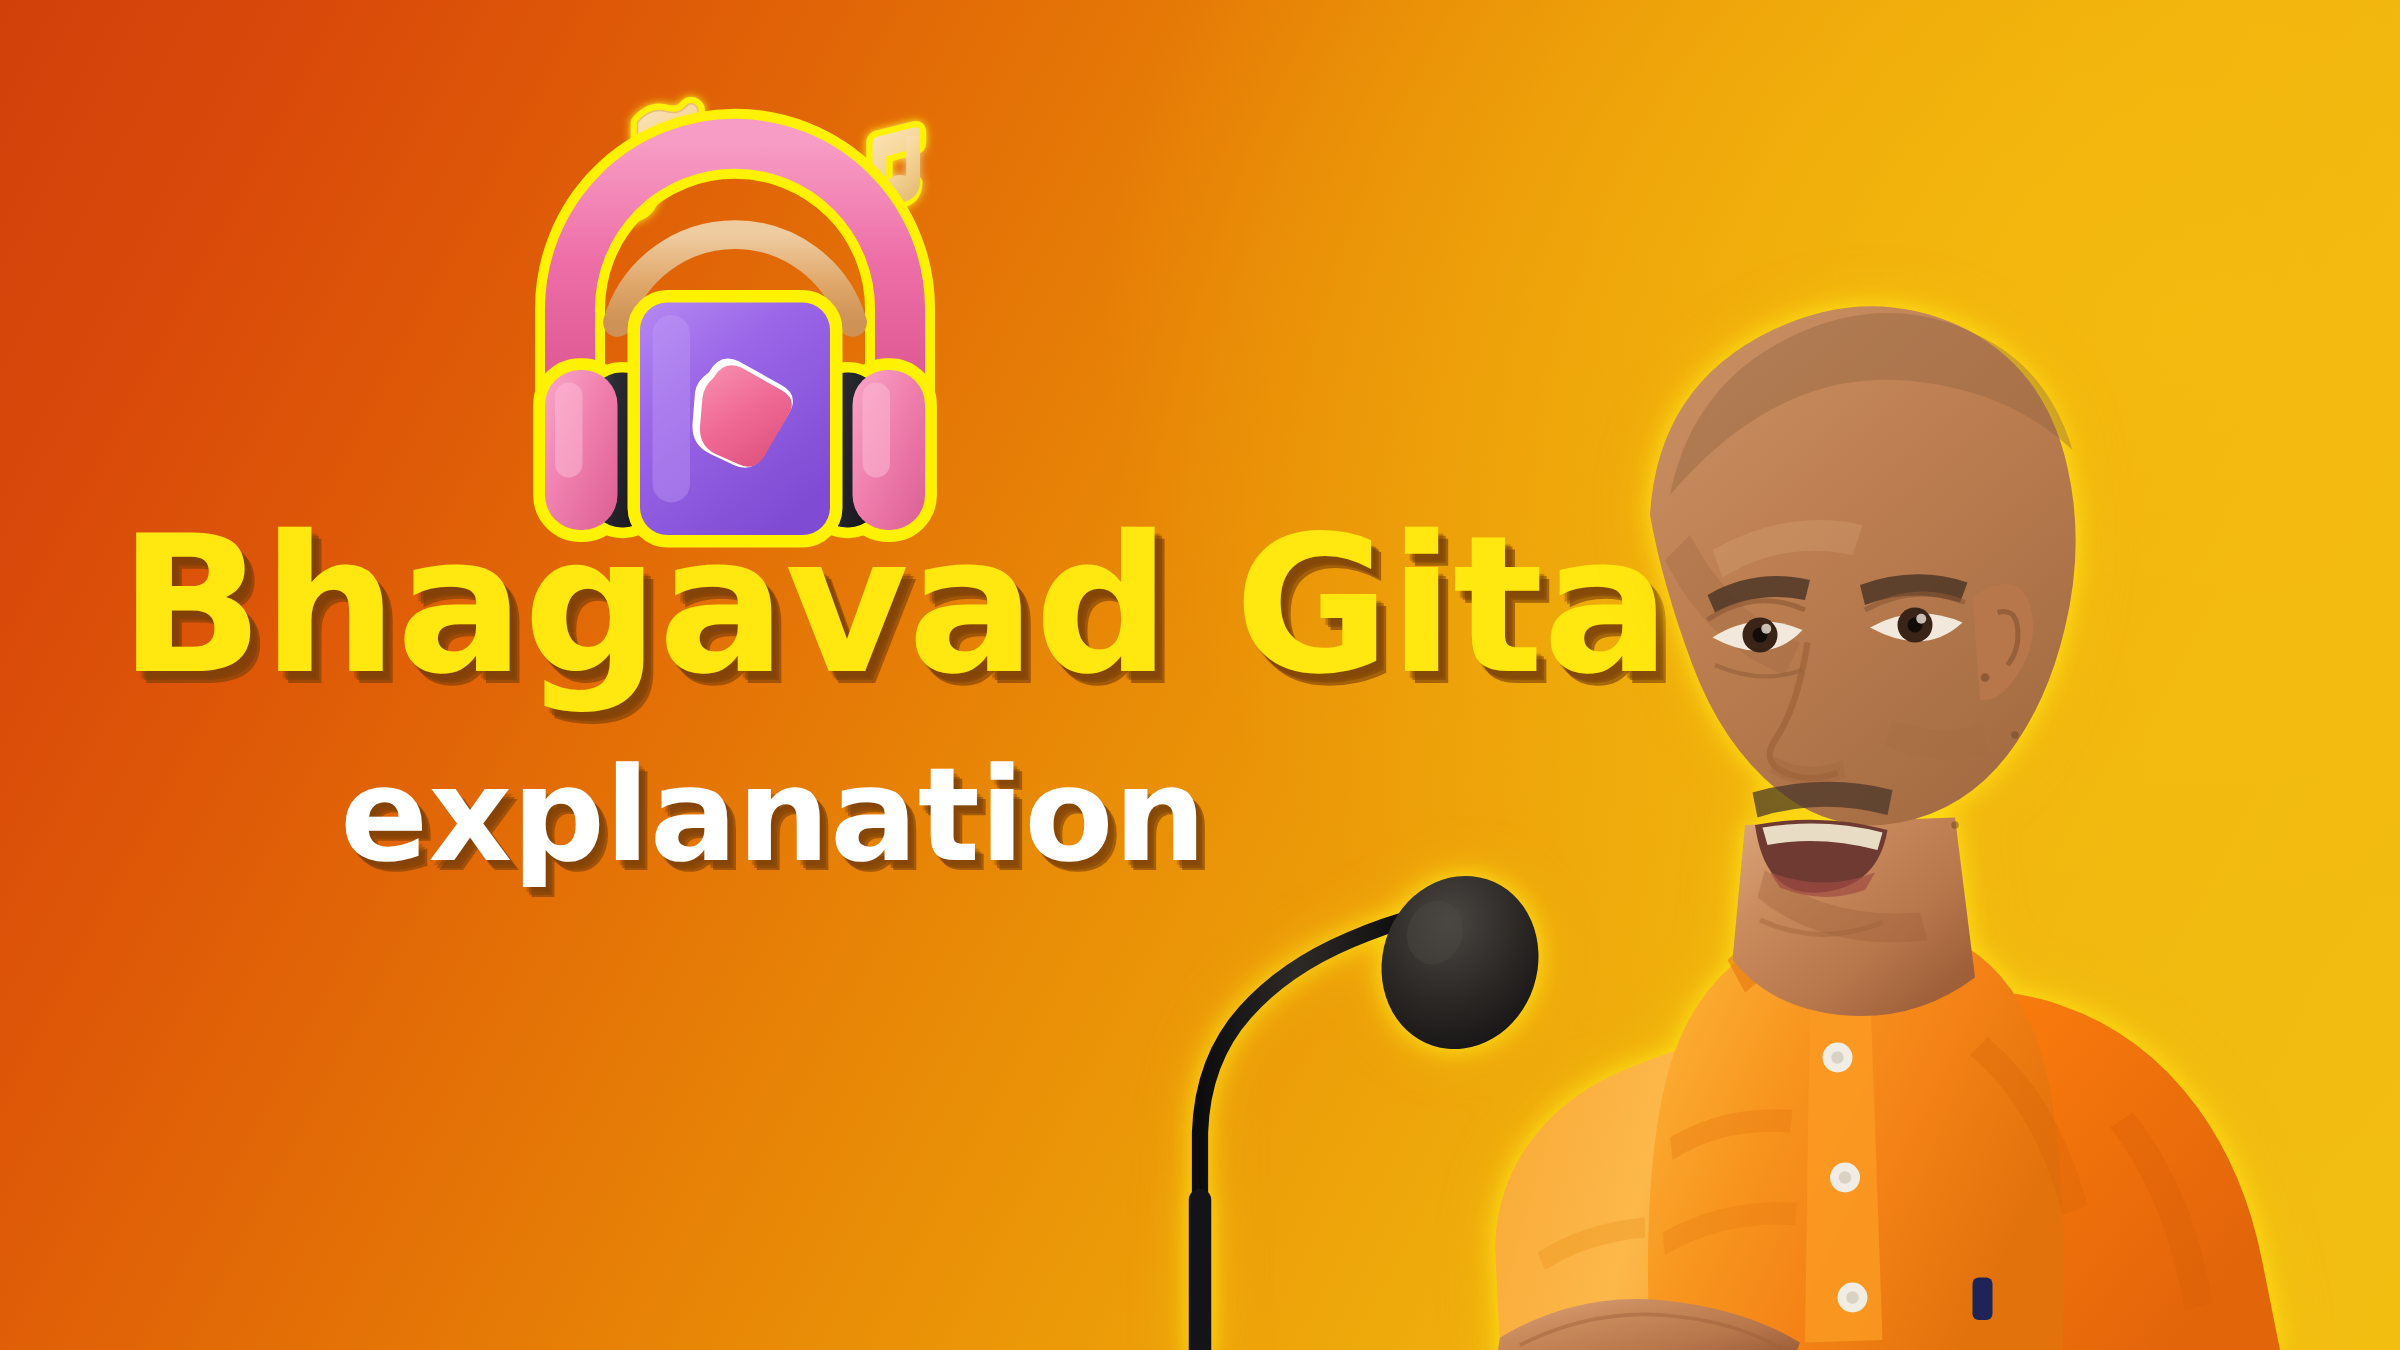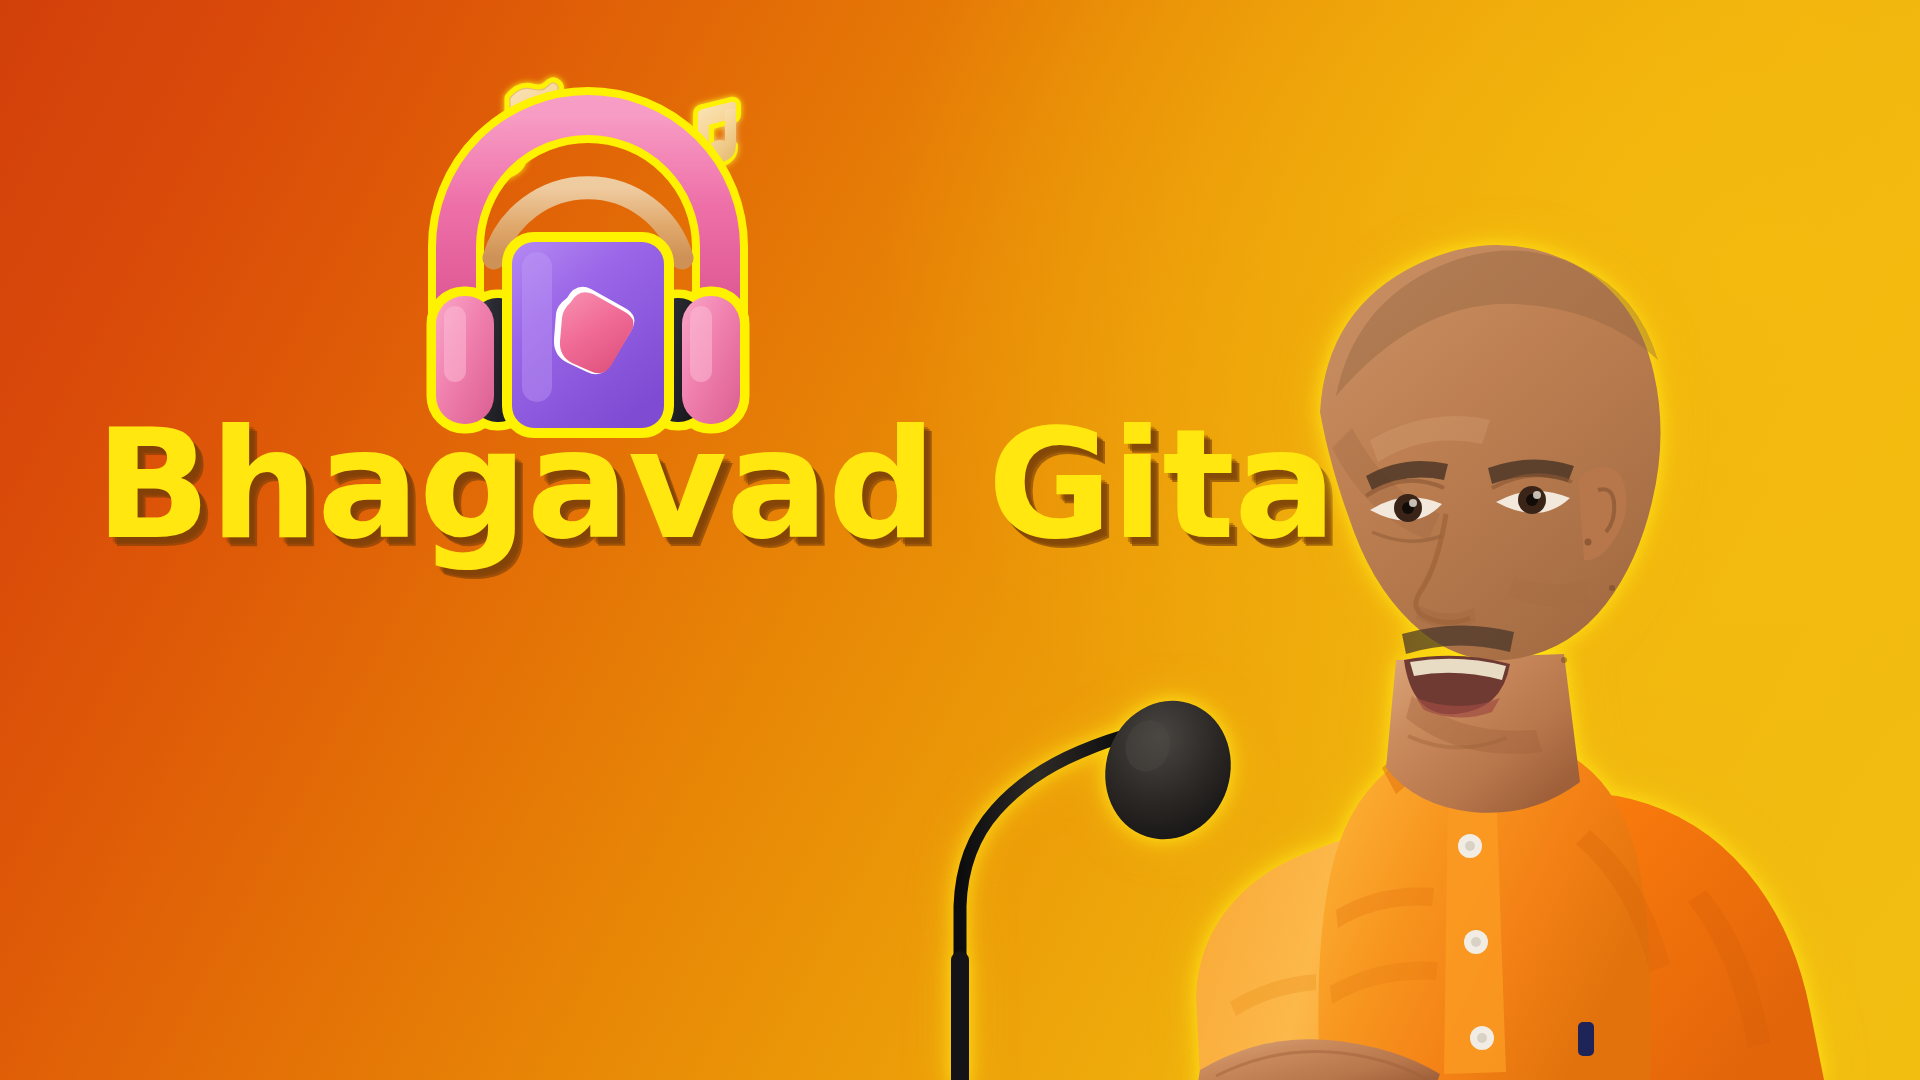--- a/index.html
+++ b/index.html
@@ -161,20 +161,21 @@
 
       <g>
         <path d="M171 238 q9 -16 24 -9 l34 19 q15 8 6 23 l-20 33 q-9 15 -24 8 l-19 -9 q-15 -7 -14 -24 l2 -25 q1 -9 11 -16 z" fill="#FFFFFF" transform="translate(-2,-2) scale(1.0)"></path>
         <path d="M173 240 q8 -14 22 -8 l32 18 q14 8 5 21 l-18 31 q-8 14 -22 7 l-18 -8 q-13 -7 -12 -22 l2 -23 q1 -9 9 -16 z" fill="url(#gPlayTri)"></path>
       </g>
     </svg>
   </div>
 
   <div id="main-title">Bhagavad Gita</div>
 
+  <div id="sub-title">explanation</div>
 
   <div id="presenter">
     <svg viewBox="0 0 1020 890" xmlns="http://www.w3.org/2000/svg">
       <defs>
         <linearGradient id="gSkin" x1="0.1" y1="0" x2="0.95" y2="0.8">
           <stop offset="0%" stop-color="#D9A277"></stop>
           <stop offset="30%" stop-color="#C98A5C"></stop>
           <stop offset="70%" stop-color="#B8764B"></stop>
           <stop offset="100%" stop-color="#9E5F39"></stop>
         </linearGradient>

